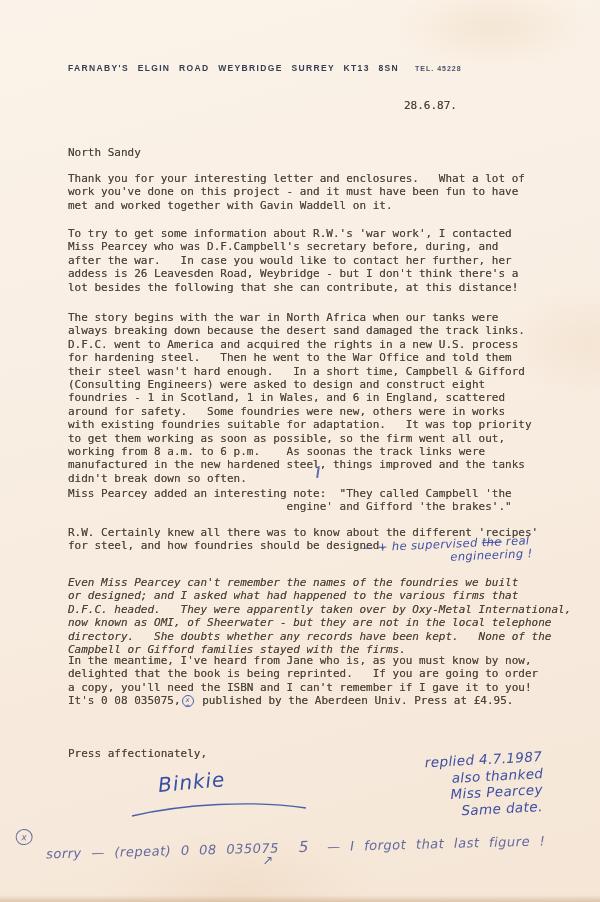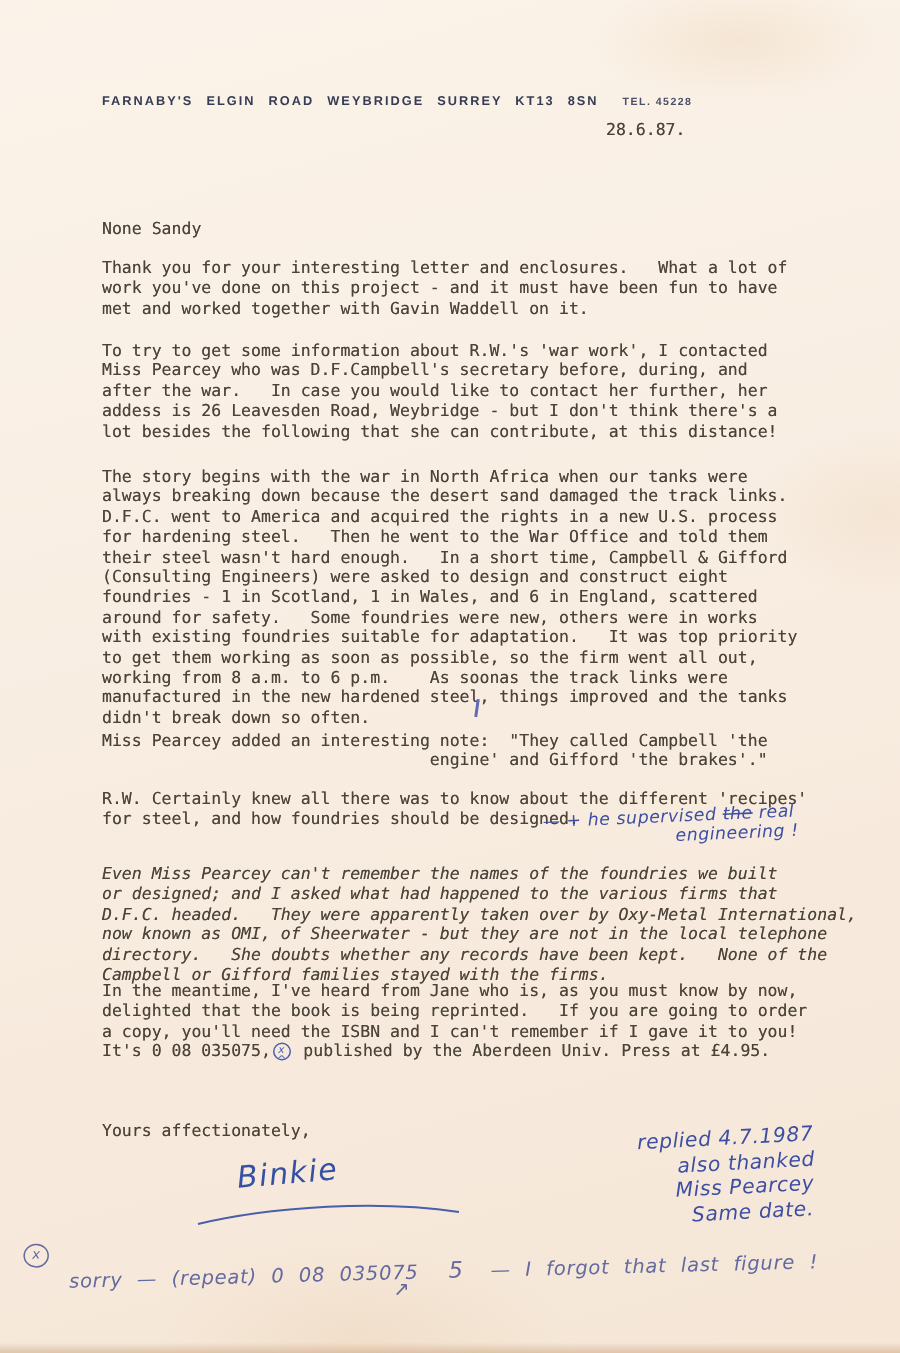--- a/index.html
+++ b/index.html
@@ -96,23 +96,23 @@
 </style>
 </head>
 <body>
 
 <div class="paper">
 
   <div class="letterhead">
     <span class="lh-address">FARNABY'S ELGIN ROAD WEYBRIDGE SURREY KT13 8SN</span><span class="lh-tel">TEL. 45228</span>
   </div>
 
-  <p class="tw" style="left:404px;top:80px;">28.6.87.</p>
+  <p class="tw" style="left:404px;top:99px;">28.6.87.</p>
 
-  <p class="tw" style="top:146px;">None Sandy</p>
+  <p class="tw" style="top:146px;">North Sandy</p>
 
   <p class="tw" style="top:172px;">Thank you for your interesting letter and enclosures.   What a lot of
 work you've done on this project - and it must have been fun to have
 met and worked together with Gavin Waddell on it.</p>
   <p class="tw" style="top:227px;">To try to get some information about R.W.'s 'war work', I contacted
 Miss Pearcey who was D.F.Campbell's secretary before, during, and
 after the war.   In case you would like to contact her further, her
 addess is 26 Leavesden Road, Weybridge - but I don't think there's a
 lot besides the following that she can contribute, at this distance!</p>
   <p class="tw" style="top:311px;">The story begins with the war in North Africa when our tanks were
@@ -137,21 +137,21 @@
 D.F.C. headed.   They were apparently taken over by Oxy-Metal International,
 now known as OMI, of Sheerwater - but they are not in the local telephone
 directory.   She doubts whether any records have been kept.   None of the
 Campbell or Gifford families stayed with the firms.</p>
 
   <p class="tw" style="top:654px;"><span>In the meantime, I've heard from Jane who is, as you must know by now,
 delighted that the book is being reprinted.   If you are going to order
 a copy, you'll need the ISBN and I can't remember if I gave it to you!
 It's 0 08 035075,</span><span class="circled-mark hw">x</span><span> published by the Aberdeen Univ. Press at £4.95.</span></p>
 
-  <p class="tw" style="top:747px;">Yours affectionately,</p>
+  <p class="tw" style="top:747px;">Press affectionately,</p>
 
   <span class="insertion-tick"></span>
 
   <span class="isbn-caret">^</span>
 
   <div class="annotation hw">
     <span>— + he supervised </span><span class="struck">the</span><span> real</span>
     <span class="line2">engineering !</span>
   </div>
 

